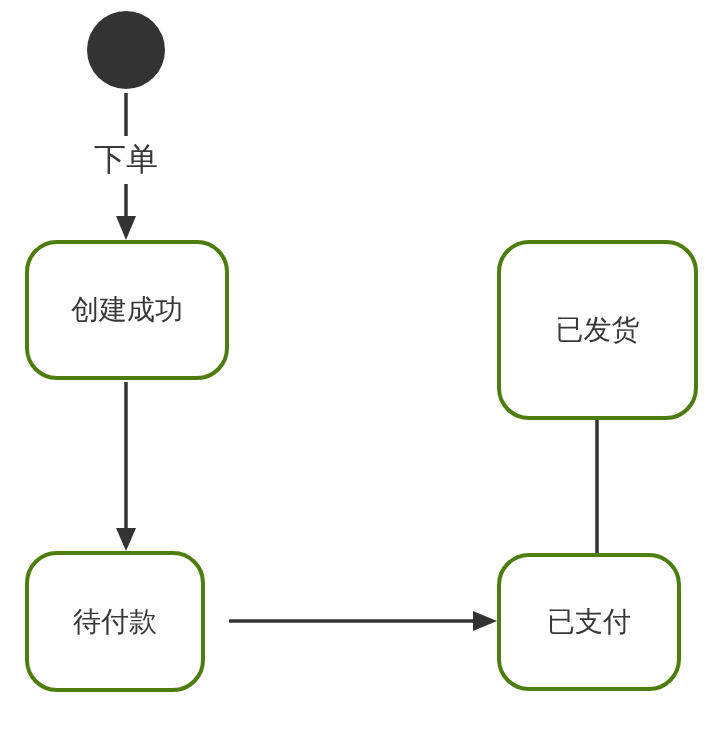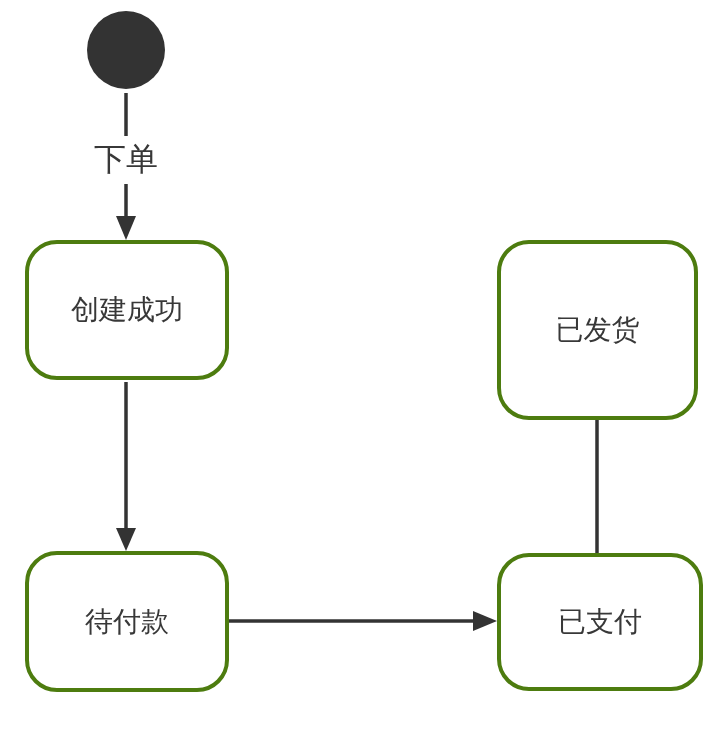--- a/index.html
+++ b/index.html
@@ -43,23 +43,23 @@
     top: 160px;
     transform: translate(-50%, -50%);
     background: #ffffff;
     padding: 2px 5px;
     font-size: 32px;
     color: #383838;
     white-space: nowrap;
   }
   
   .node-created   { left: 25px;  top: 240px; width: 204px; height: 140px; }
-  .node-pending   { left: 25px;  top: 551px; width: 204px; height: 141px; }
+  .node-pending   { left: 25px;  top: 551px; width: 180px; height: 141px; }
   .node-shipped   { left: 497px; top: 240px; width: 201px; height: 180px; }
-  .node-paid      { left: 497px; top: 553px; width: 206px; height: 138px; font-family: Liberation Serif, serif; }
+  .node-paid      { left: 497px; top: 553px; width: 184px; height: 138px; font-family: Liberation Serif, serif; }
 </style>
 </head>
 <body>
 
 <div class="canvas">
 
   <svg class="connectors" viewBox="0 0 720 738" xmlns="http://www.w3.org/2000/svg">
 
     <circle cx="126" cy="50" r="39" fill="#333333"></circle>
 

